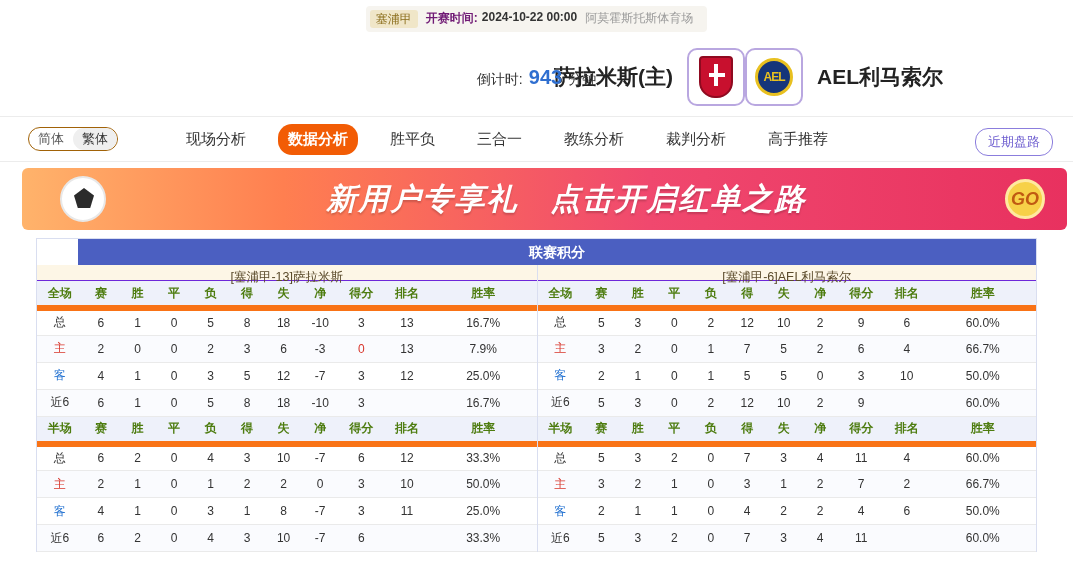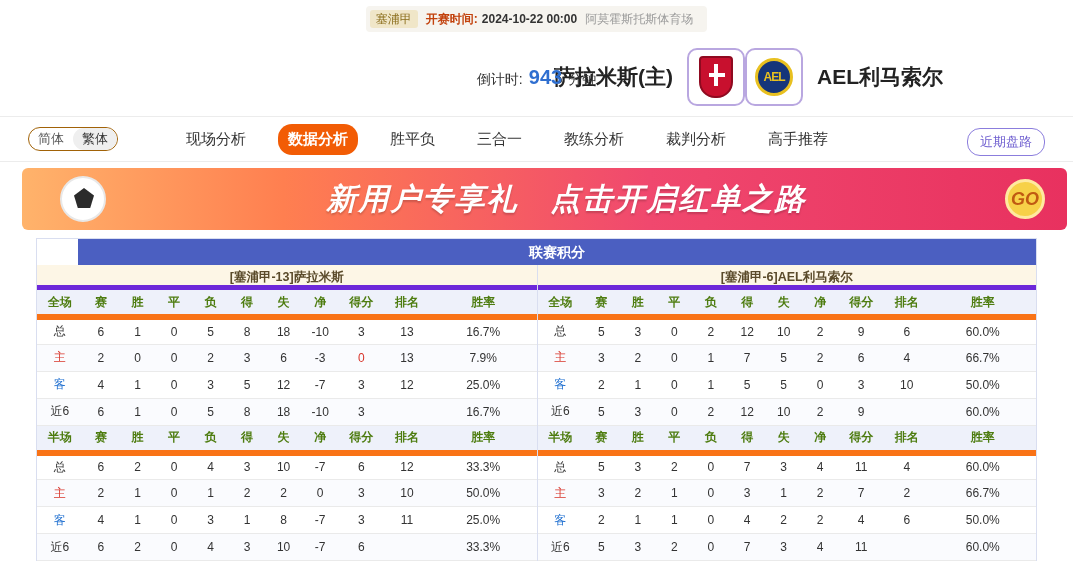--- a/index.html
+++ b/index.html
@@ -15,36 +15,36 @@
   
   .topbar {
     height: 38px;
     display: flex;
     align-items: center;
     justify-content: center;
     background: #fff;
   }
   .topbar-inner {
     display: flex;
-    align-items: center;
+    align-items: flex-start;
     background: #f6f4ef;
     border-radius: 4px;
     padding: 4px 14px 4px 4px;
     height: 26px;
   }
   .league-tag {
     background: #f0e6c8;
     color: #8a6d1b;
     font-size: 12px;
     padding: 3px 6px;
     border-radius: 3px;
     margin-right: 8px;
     line-height: 1;
   }
-  .kick-label { font-size: 12px; color: #c2410c; font-weight: bold; }
+  .kick-label { font-size: 12px; color: #701a75; font-weight: bold; }
   .kick-time { font-size: 12px; color: #333; font-weight: bold; margin-left: 4px;}
   .stadium { font-size: 12px; color: #9a9a9a; margin-left: 8px; }
 
   
   .teams {
     height: 78px;
     display: flex;
     align-items: center;
     justify-content: flex-end;
     padding: 0 130px;
@@ -115,21 +115,21 @@
   }
   .lang-opt { font-size: 13px; padding: 0 9px; line-height: 22px; color:#555; }
   .lang-opt.active { background: #efefef; color: #333; border-radius: 12px; }
   .nav-items { display:flex; align-items:center; gap: 22px; margin-left: 58px; }
   .nav-item {
     font-size: 15px; color: #333;
     padding: 6px 10px; border-radius: 14px; white-space: nowrap;
   }
   .nav-item.active { background: #f25c05; color: #fff; font-weight: bold; }
   .recent-odds {
-    position:absolute; right: 28px; top: 11px;
+    position:absolute; right: 20px; top: 11px;
     border: 1px solid #8b7ddd; color: #6f5fd0;
     border-radius: 13px; font-size: 13px;
     padding: 4px 12px;
     background:#fff;
   }
 
   
   .banner {
     height: 62px;
     margin: 6px 6px 0 22px;
@@ -189,23 +189,22 @@
   }
   .split { display: flex; }
   .half { width: 50%; }
   .half + .half { border-left: 1px solid #d9def0; }
   .half-title {
     background: #fdf6e6;
     text-align: center;
     font-size: 12.5px;
     color: #5a4a2a;
     line-height: 25px;
-    height: 25px;
-    border-bottom: 5px solid #6d28d9;
-    font-weight: bold;
+    height: 16px;
+    border-bottom: 1px solid #6d28d9;
   }
   table { width: 100%; border-collapse: collapse; table-layout: fixed; }
   th, td {
     font-size: 12px;
     text-align: center;
     height: 27px;
     border-bottom: 1px solid #eaeaea;
     color: #333;
   }
   thead th {

